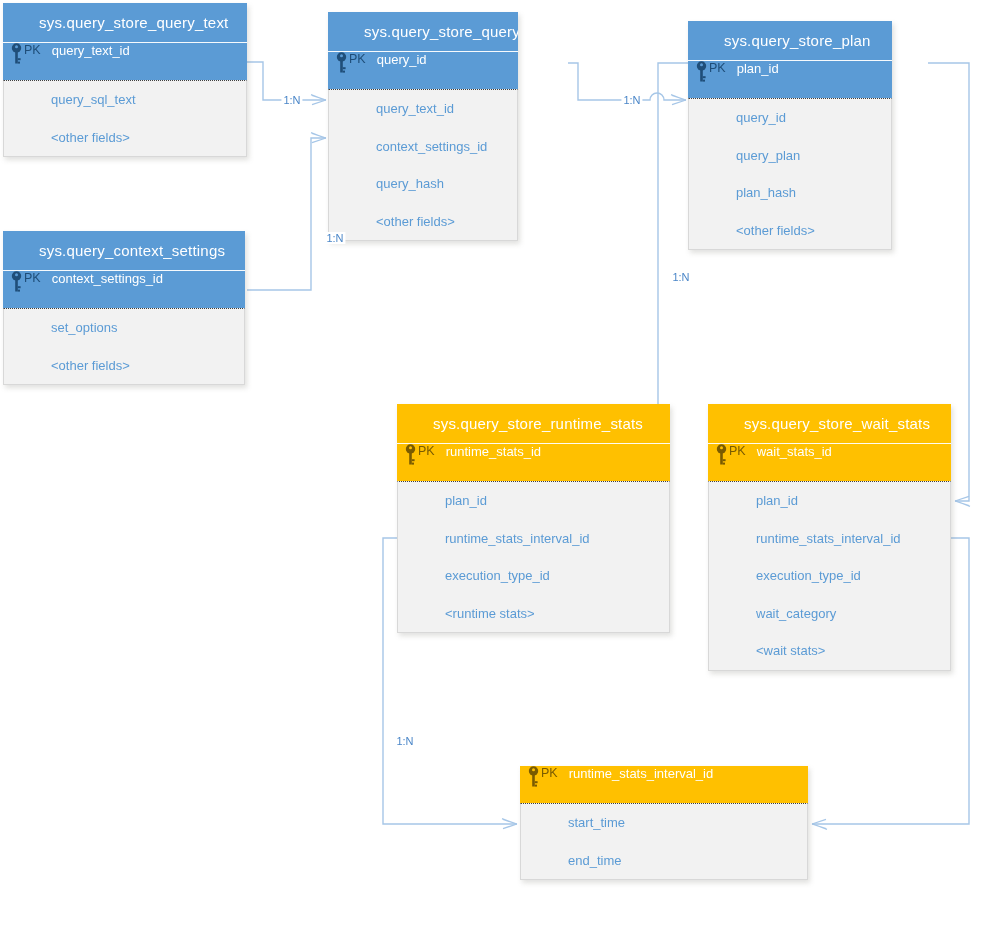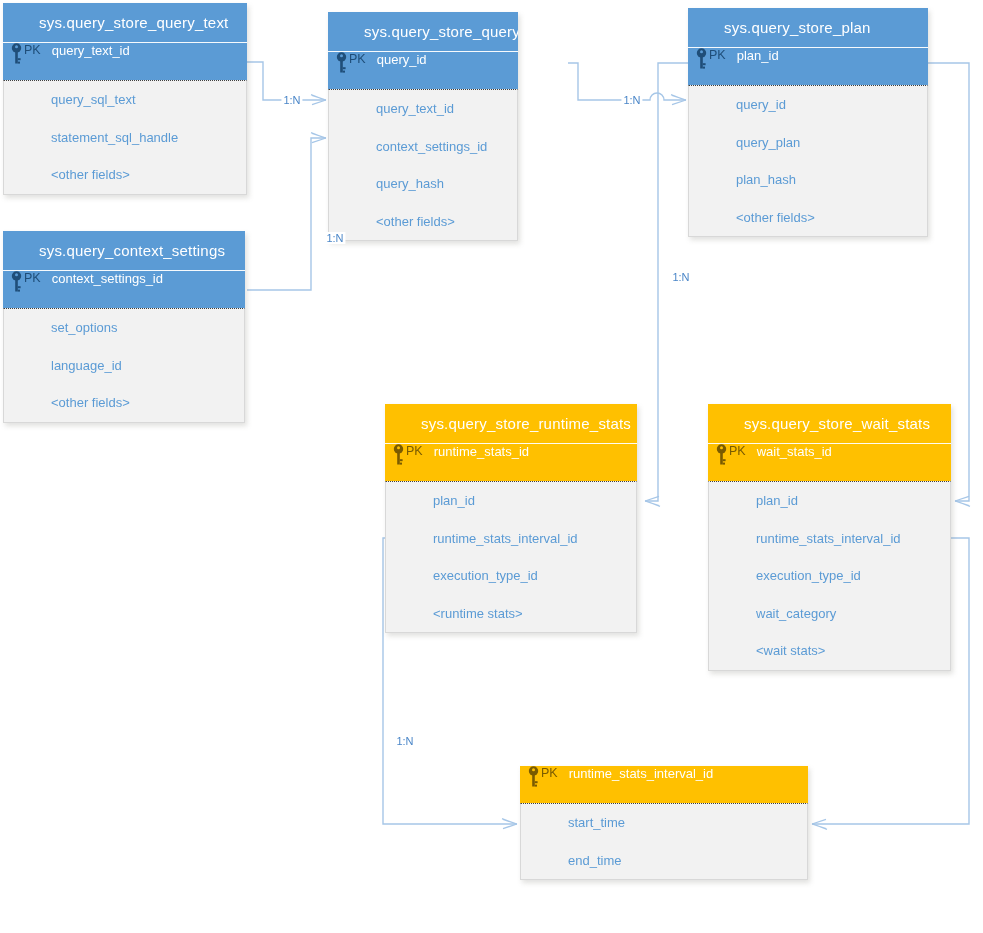--- a/index.html
+++ b/index.html
@@ -71,23 +71,20 @@
         <rect x="7.8" y="18.6" width="2.2" height="2" fill="currentColor"></rect>
       </svg>
       <span class="pktag">PK</span>
       <span class="pkfield">query_text_id</span>
     </div>
     <div class="tbody">
       <div class="row">
           <span>query_sql_text</span>
         </div>
       <div class="row">
-          <span>statement_sql_handle</span>
-        </div>
-      <div class="row">
           <span>&lt;other fields&gt;</span>
         </div>
     </div>
   </div>
 
   <div class="table blue" style="left:328px;top:12px;width:190px">
     <div class="hdr">sys.query_store_query</div>
     <div class="pkrow">
       <svg class="key" viewBox="0 0 13 22">
         <circle cx="6.5" cy="5" r="4.7" fill="currentColor"></circle>
@@ -108,21 +105,21 @@
         </div>
       <div class="row">
           <span>query_hash</span>
         </div>
       <div class="row">
           <span>&lt;other fields&gt;</span>
         </div>
     </div>
   </div>
 
-  <div class="table blue" style="left:688px;top:8px;width:240px">
+  <div class="table blue" style="left:688px;top:21px;width:204px">
     <div class="hdr">sys.query_store_plan</div>
     <div class="pkrow">
       <svg class="key" viewBox="0 0 13 22">
         <circle cx="6.5" cy="5" r="4.7" fill="currentColor"></circle>
         <circle class="keyhole" cx="6.5" cy="3.8" r="1.5"></circle>
         <rect x="5.2" y="9" width="2.6" height="11.5" fill="currentColor"></rect>
         <rect x="7.8" y="15.2" width="2.8" height="2" fill="currentColor"></rect>
         <rect x="7.8" y="18.6" width="2.2" height="2" fill="currentColor"></rect>
       </svg>
       <span class="pktag">PK</span>
@@ -155,29 +152,26 @@
         <rect x="7.8" y="18.6" width="2.2" height="2" fill="currentColor"></rect>
       </svg>
       <span class="pktag">PK</span>
       <span class="pkfield">context_settings_id</span>
     </div>
     <div class="tbody">
       <div class="row">
           <span>set_options</span>
         </div>
       <div class="row">
-          <span>language_id</span>
-        </div>
-      <div class="row">
-          <span>&lt;other fields&gt;</span>
-        </div>
-    </div>
-  </div>
-
-  <div class="table orange" style="left:385px;top:404px;width:252px">
+          <span>&lt;other fields&gt;</span>
+        </div>
+    </div>
+  </div>
+
+  <div class="table orange" style="left:397px;top:404px;width:273px">
     <div class="hdr">sys.query_store_runtime_stats</div>
     <div class="pkrow">
       <svg class="key" viewBox="0 0 13 22">
         <circle cx="6.5" cy="5" r="4.7" fill="currentColor"></circle>
         <circle class="keyhole" cx="6.5" cy="3.8" r="1.5"></circle>
         <rect x="5.2" y="9" width="2.6" height="11.5" fill="currentColor"></rect>
         <rect x="7.8" y="15.2" width="2.8" height="2" fill="currentColor"></rect>
         <rect x="7.8" y="18.6" width="2.2" height="2" fill="currentColor"></rect>
       </svg>
       <span class="pktag">PK</span>

